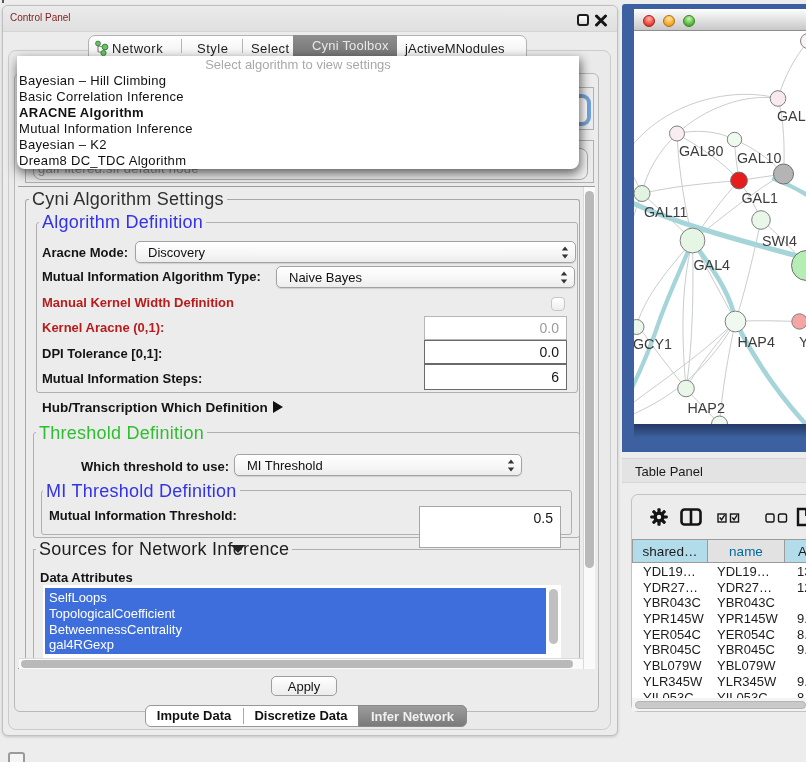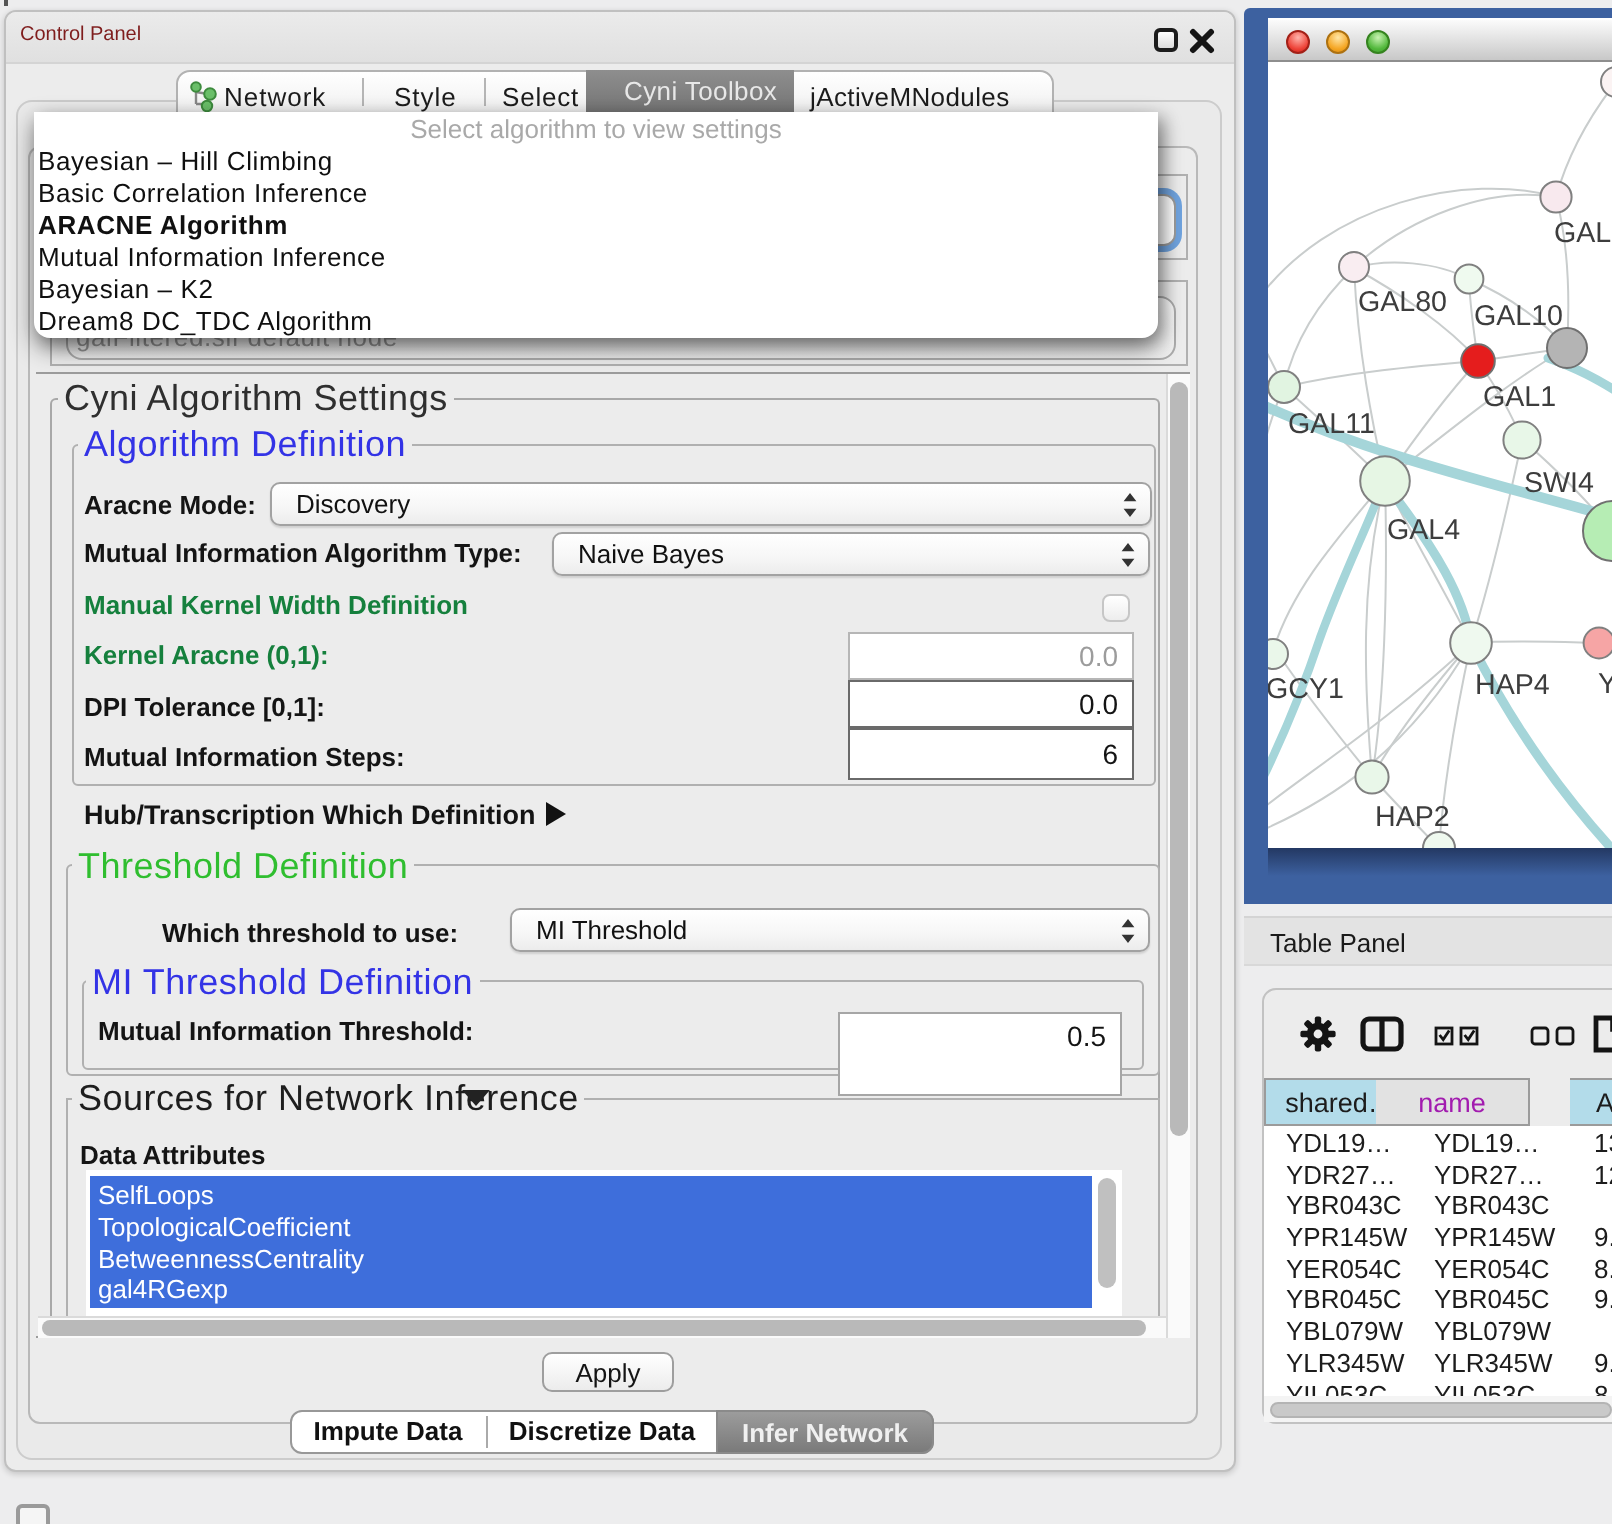--- a/index.html
+++ b/index.html
@@ -1,17 +1,17 @@
 <!DOCTYPE html>
 <html><head><meta charset="utf-8"><style>
 *{margin:0;padding:0;box-sizing:border-box}
 html,body{width:806px;height:762px;overflow:hidden;background:#ededee;font-family:"Liberation Sans",sans-serif}
 .ab{position:absolute}
 .bl{position:absolute;font-size:13px;font-weight:bold;color:#141414;white-space:nowrap;line-height:15px}
-.gl{color:#15803d}
+.gl{color:#b91c1c}
 .glab{position:absolute;font-size:18px;letter-spacing:.25px;background:#ececec;padding:0 3px;white-space:nowrap;line-height:14px}
 .combo{position:absolute;background:linear-gradient(#ffffff,#f6f6f6 60%,#ececec);border:1px solid #a2a2a2;border-radius:5px;box-shadow:0 1px 1px rgba(0,0,0,.12)}
 .ctext{position:absolute;left:12px;top:50%;transform:translateY(-50%);font-size:13px;color:#111;white-space:nowrap}
 .tf{position:absolute;background:#fff;font-size:14px;color:#141414;text-align:right;padding-right:7px}
 .ditem{position:absolute;left:19px;font-size:13px;color:#101010;white-space:nowrap;line-height:15px;letter-spacing:.3px}
 </style></head>
 <body>
 
 <div class="ab" style="left:2px;top:0;width:2px;height:3px;background:#555"></div>
 
@@ -72,21 +72,21 @@
 <div class="bl" style="left:42px;top:371px">Mutual Information Steps:</div>
 <div class="tf" style="left:424px;top:364px;width:143px;height:26px;border:1px solid #6a6a6a;line-height:24px">6</div>
 
 <div class="bl" style="left:42px;top:400px;font-size:13.5px">Hub/Transcription Which Definition</div>
 <div class="ab" style="left:273px;top:401px;width:0;height:0;border-left:10px solid #111;border-top:6.5px solid transparent;border-bottom:6.5px solid transparent"></div>
 
 <div class="ab" style="left:33px;top:432px;width:547px;height:106px;border:1px solid #b0b0b0;border-radius:3px"></div>
 <div class="glab" style="left:36px;top:426px;color:#2fbe2f">Threshold Definition</div>
 
 <div class="bl" style="left:81px;top:459px">Which threshold to use:</div>
-<div class="combo" style="left:255px;top:454px;width:320px;height:22px">
+<div class="combo" style="left:234px;top:454px;width:288px;height:22px">
     <span class="ctext">MI Threshold</span>
 <svg class="ab" style="right:6px;top:4px" width="8" height="13" viewBox="0 0 8 13">
       <path d="M4 0.5 L7.2 4.6 L0.8 4.6 Z M4 12.5 L0.8 8.4 L7.2 8.4 Z" fill="#333"></path>
     </svg>
   </div>
 
 <div class="ab" style="left:41px;top:490px;width:531px;height:45px;border:1px solid #b0b0b0;border-radius:3px"></div>
 <div class="glab" style="left:43px;top:484px;color:#3333e6">MI Threshold Definition</div>
 
 <div class="bl" style="left:49px;top:508px">Mutual Information Threshold:</div>
@@ -253,21 +253,21 @@
       <rect x="1" y="1" width="8" height="8" rx="1.5"></rect>
       <rect x="13.5" y="1" width="8" height="8" rx="1.5"></rect>
     </g>
   </svg>
 <svg class="ab" style="left:796px;top:507px" width="18" height="20" viewBox="0 0 18 20">
     <path d="M2 2 L10 2 L16 8 L16 18 L2 18 Z" fill="none" stroke="#141414" stroke-width="2.4"></path>
     <path d="M10 2 L10 8 L16 8" fill="none" stroke="#141414" stroke-width="1.8"></path>
   </svg>
 
 <div class="ab" style="left:632px;top:539px;width:76px;height:24px;background:#b3dcea;border:1px solid #9b9b9b;font-size:13.5px;color:#1c1c1c;text-align:center;line-height:23px">shared…</div>
-<div class="ab" style="left:688px;top:539px;width:77px;height:24px;background:#e2e2e2;border:1px solid #9b9b9b;border-left:none;font-size:13.5px;color:#a21caf;text-align:center;line-height:23px">name</div>
+<div class="ab" style="left:708px;top:539px;width:77px;height:24px;background:#e2e2e2;border:1px solid #9b9b9b;border-left:none;font-size:13.5px;color:#0369a1;text-align:center;line-height:23px">name</div>
 <div class="ab" style="left:785px;top:539px;width:21px;height:24px;background:#b3dcea;border-top:1px solid #9b9b9b;border-bottom:1px solid #9b9b9b;font-size:13.5px;color:#1c1c1c;padding-left:13px;line-height:23px">A</div>
 
 <div class="ab" style="left:632px;top:563px;width:174px;height:135px;background:#fff;overflow:hidden;font-size:13px;color:#1c1c1c">
 <div style="position:relative;height:15.7px">
       <span style="position:absolute;left:11px;top:1px">YDL19…</span>
       <span style="position:absolute;left:85px;top:1px">YDL19…</span>
       <span style="position:absolute;left:165px;top:1px">13.</span>
     </div>
 <div style="position:relative;height:15.7px">
       <span style="position:absolute;left:11px;top:1px">YDR27…</span>

